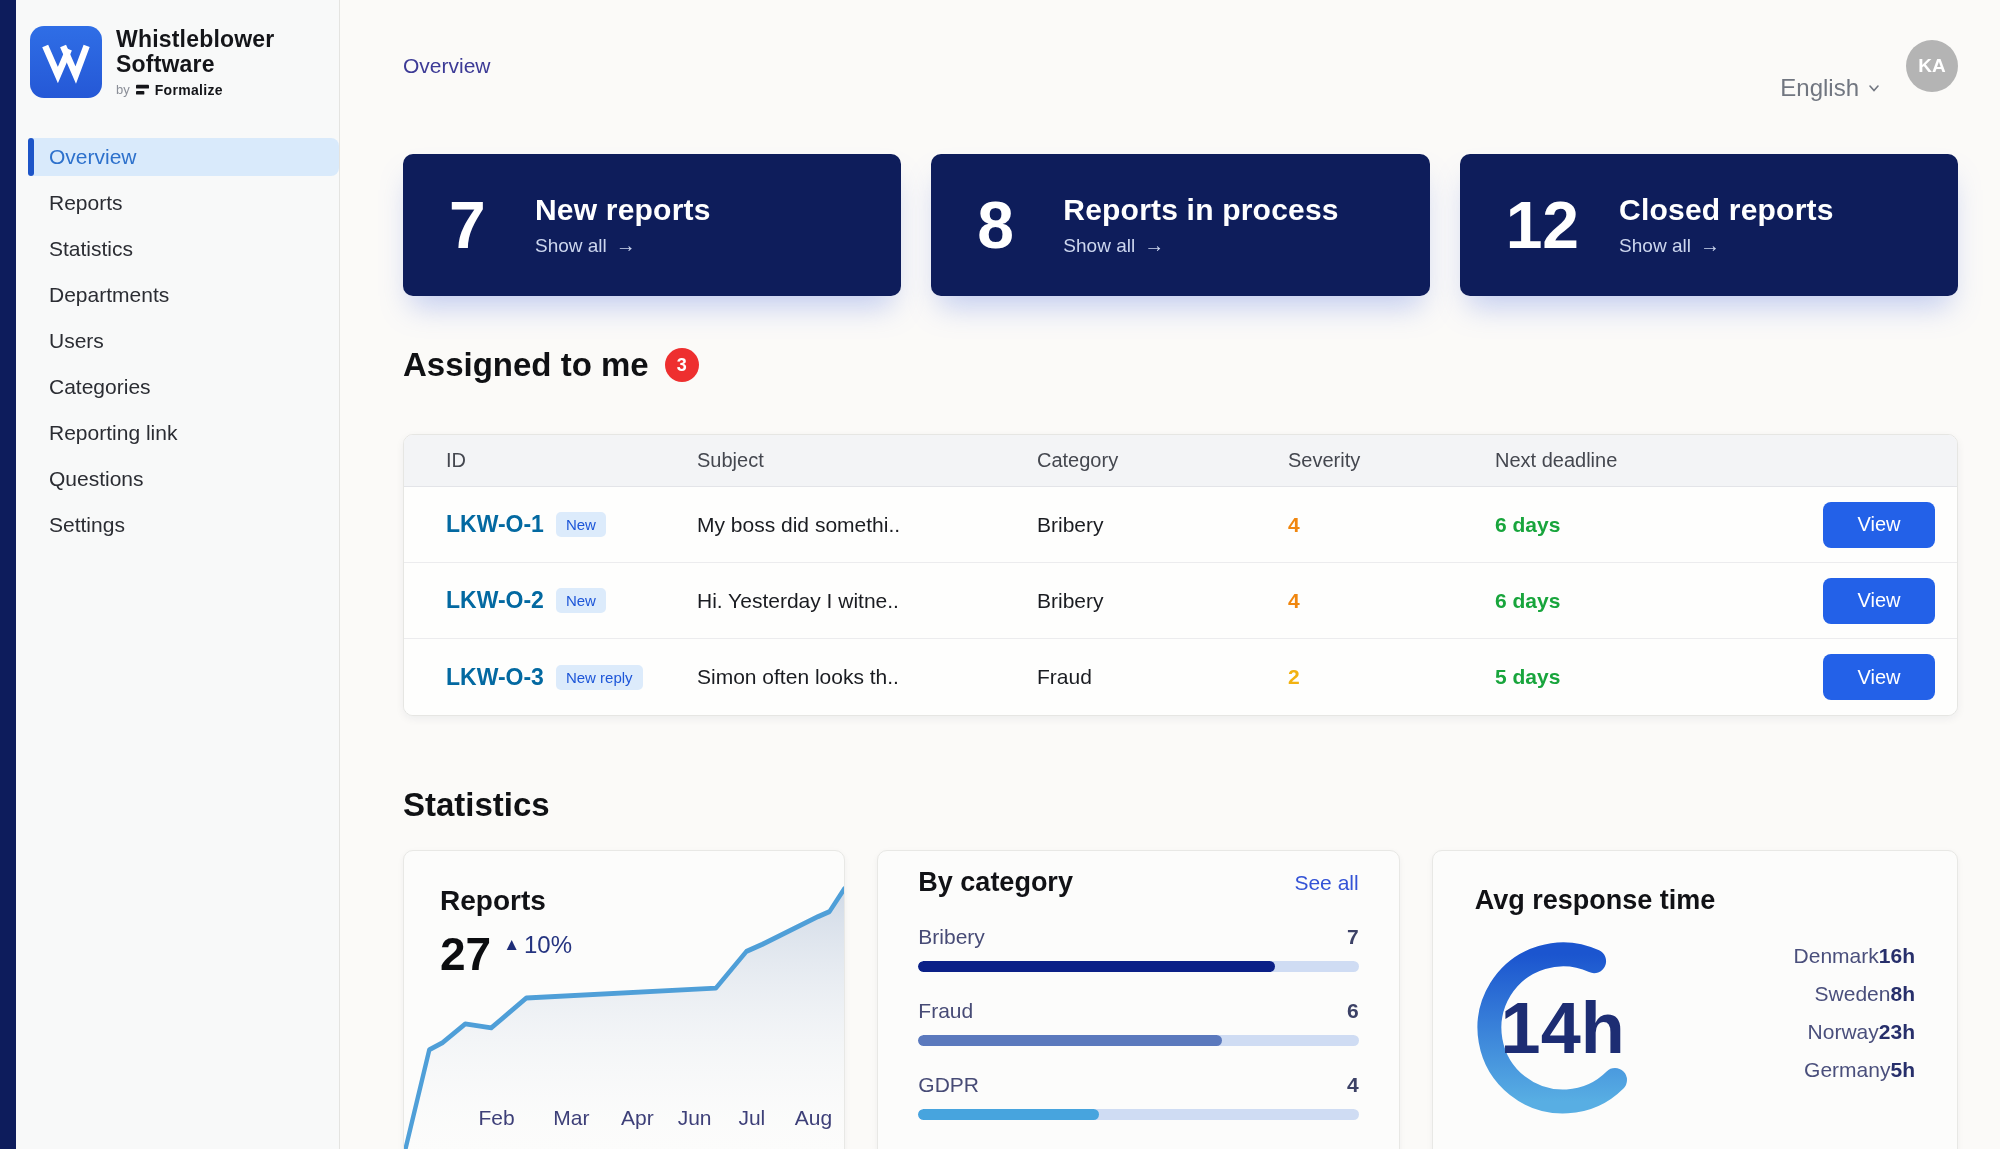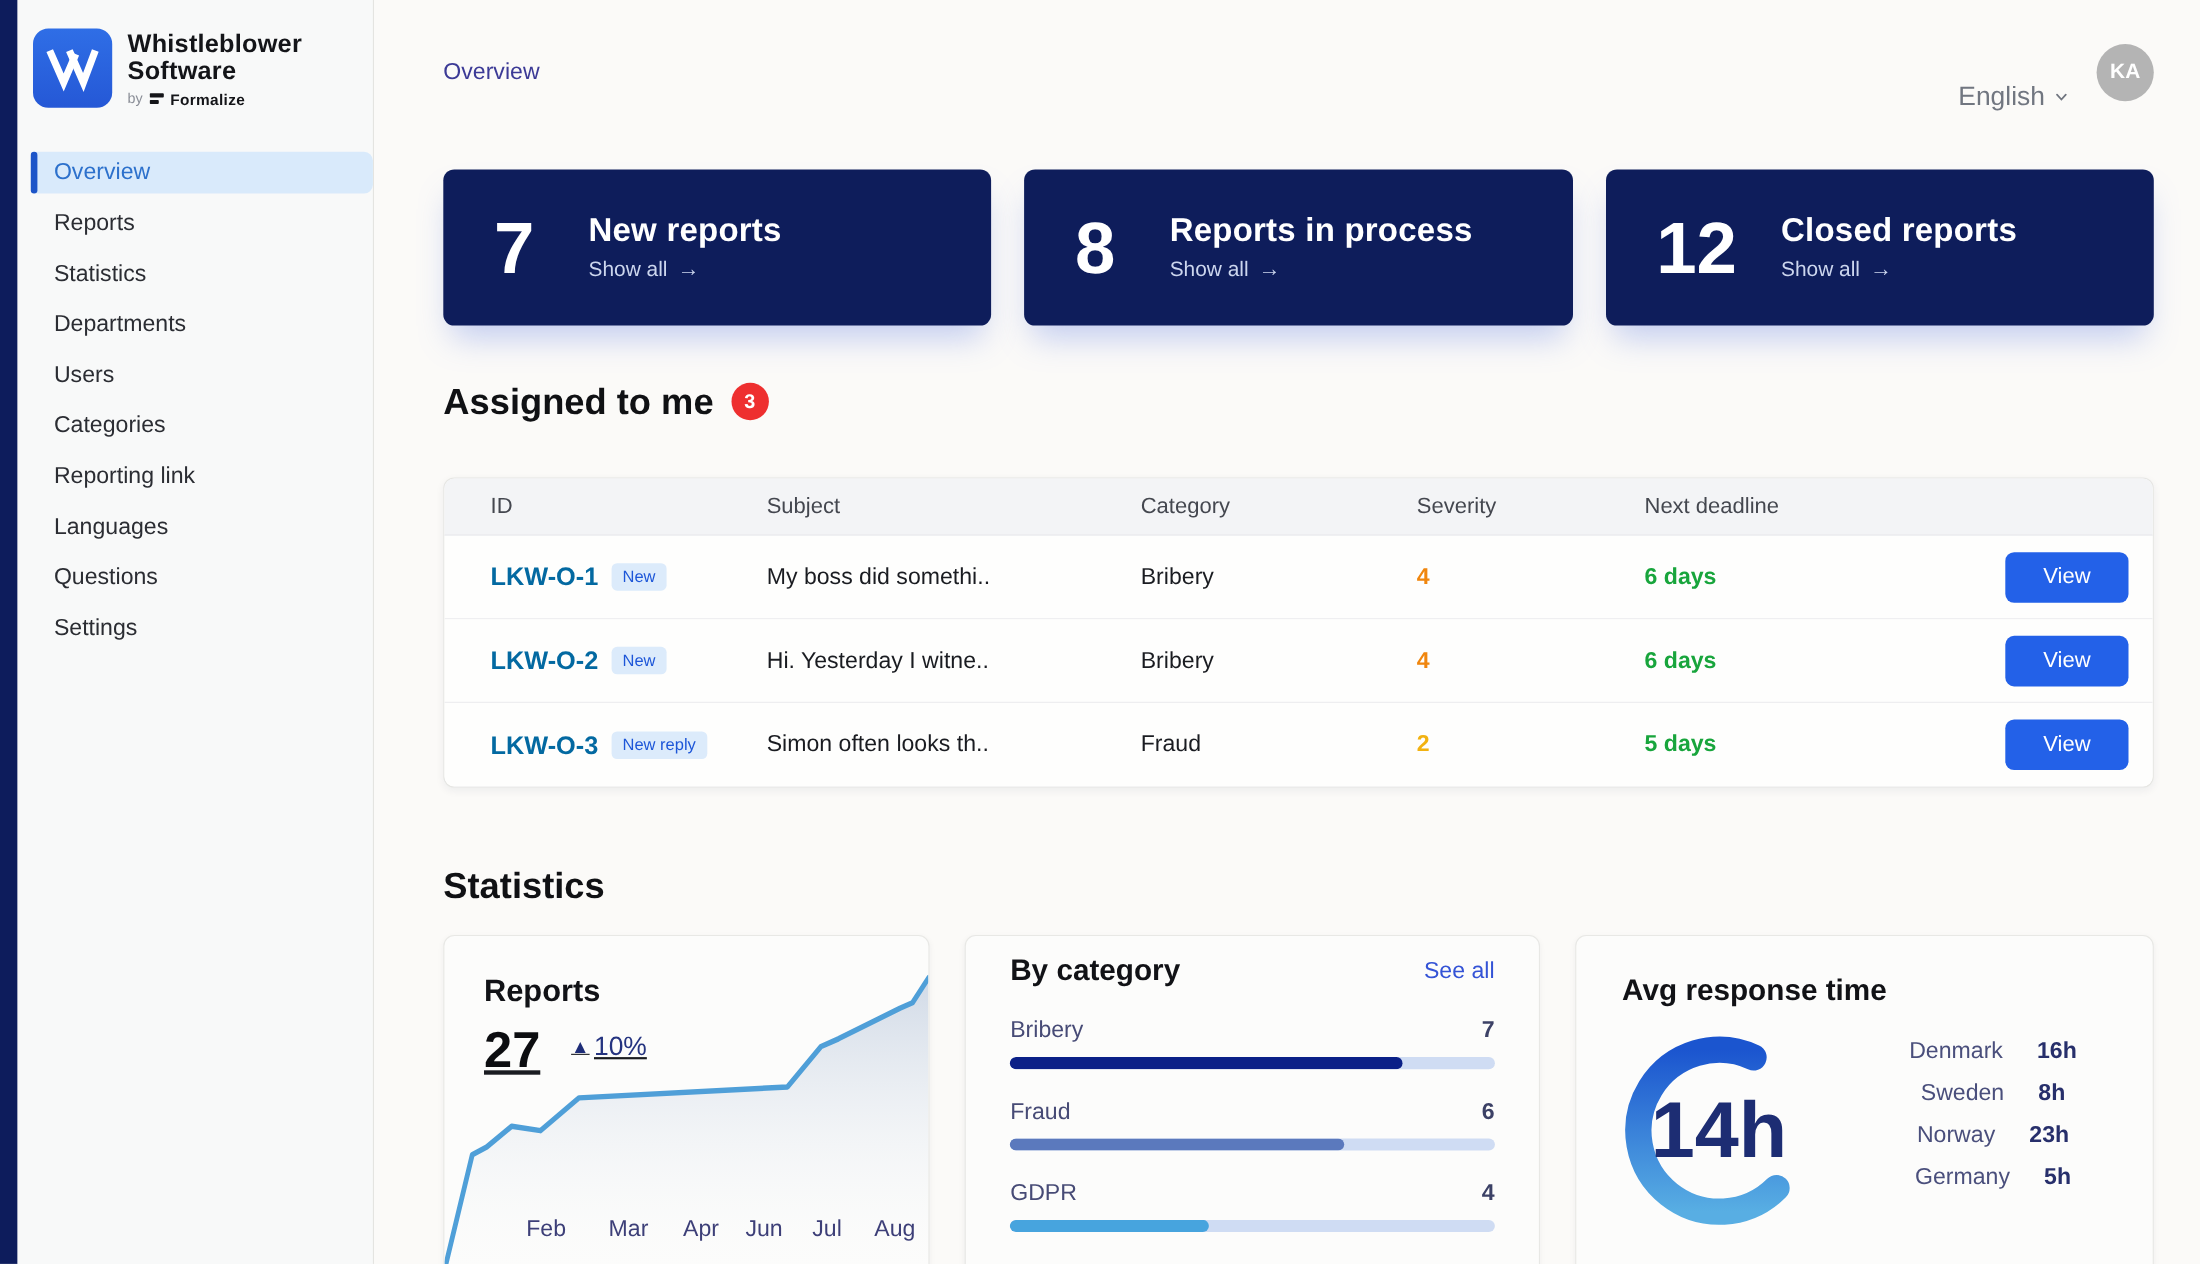--- a/index.html
+++ b/index.html
@@ -98,21 +98,21 @@
   .stats-title { margin-top:70px; font-size:33px; font-weight:700; color:#101114; }
   .stats-row { display:flex; gap:32px; margin-top:26px; }
   .stat-card {
     flex:1; height:312px; background:#fcfcfb; border:1px solid #e8e8e5;
     border-radius:10px; box-shadow:0 2px 6px rgba(20,30,60,.05);
     position:relative; overflow:hidden;
   }
   
   .reports-card .card-inner { position:relative; z-index:2; padding:34px 36px 0 36px; }
   .reports-title { font-size:28px; font-weight:700; color:#111216; }
-  .reports-value-row { display:flex; align-items:center; gap:28px; margin-top:14px;text-decoration:underline; }
+  .reports-value-row { display:flex; align-items:flex-start; gap:12px; margin-top:14px; }
   .reports-value { font-size:46px; font-weight:700; color:#0c0d10; line-height:1; }
   .delta { display:flex; align-items:center; gap:4px; padding-bottom:4px; }
   .delta .tri { font-size:17px; color:#1e2d78; }
   .delta .pct { font-size:24px; color:#253480; }
   .chart-svg { position:absolute; left:0; top:0; width:100%; height:100%; z-index:1; }
   .x-labels { position:absolute; left:0; top:255px; width:100%; z-index:3; }
   .x-label { position:absolute; transform:translateX(-50%); font-size:21px; color:#3d3f78; }
   
   .cat-card { padding:16px 40px; }
   .cat-head { display:flex; align-items:center; justify-content:space-between; }
@@ -128,21 +128,21 @@
   .avg-card { padding:34px 42px; }
   .avg-title { font-size:27px; font-weight:700; color:#111216; }
   .avg-body { display:flex; margin-top:20px; }
   .gauge-wrap { position:relative; width:184px; height:184px; flex:none; margin-left:-4px; }
   .gauge-wrap svg { width:100%; height:100%; }
   .gauge-value {
     position:absolute; inset:0; display:flex; align-items:center; justify-content:center;
     font-size:72px; font-weight:700; color:#1d2d73;
   }
   .avg-legend { flex:1; margin-left:54px; margin-top:8px; display:flex; flex-direction:column; gap:14px; }
-  .avg-row { display:flex; justify-content:center; align-items:center;gap:31px; }
+  .avg-row { display:flex; justify-content:flex-end; align-items:center; }
   .avg-country { font-size:21px; color:#4a4f7c; }
   .avg-time { font-size:21px; font-weight:700; color:#272f6b; }
 </style>
 </head>
 <body>
 
 <div class="edge-strip"></div>
 
 <aside class="sidebar">
   <div class="brand">
@@ -167,21 +167,20 @@
   </div>
 
   <nav class="menu">
     <div class="menu-item active">Overview</div>
     <div class="menu-item">Reports</div>
     <div class="menu-item">Statistics</div>
     <div class="menu-item">Departments</div>
     <div class="menu-item">Users</div>
     <div class="menu-item">Categories</div>
     <div class="menu-item">Reporting link</div>
-    <div class="menu-item">Languages</div>
     <div class="menu-item">Questions</div>
     <div class="menu-item">Settings</div>
   </nav>
 </aside>
 
 <main class="main">
 
   <div class="topbar">
     <div class="breadcrumb">Overview</div>
     <div class="topbar-right">

